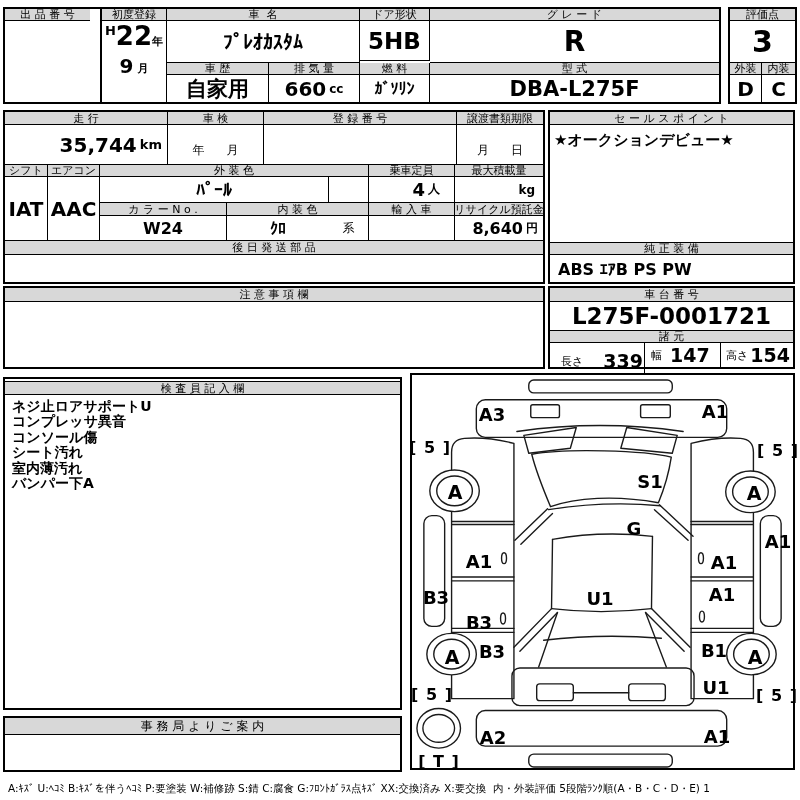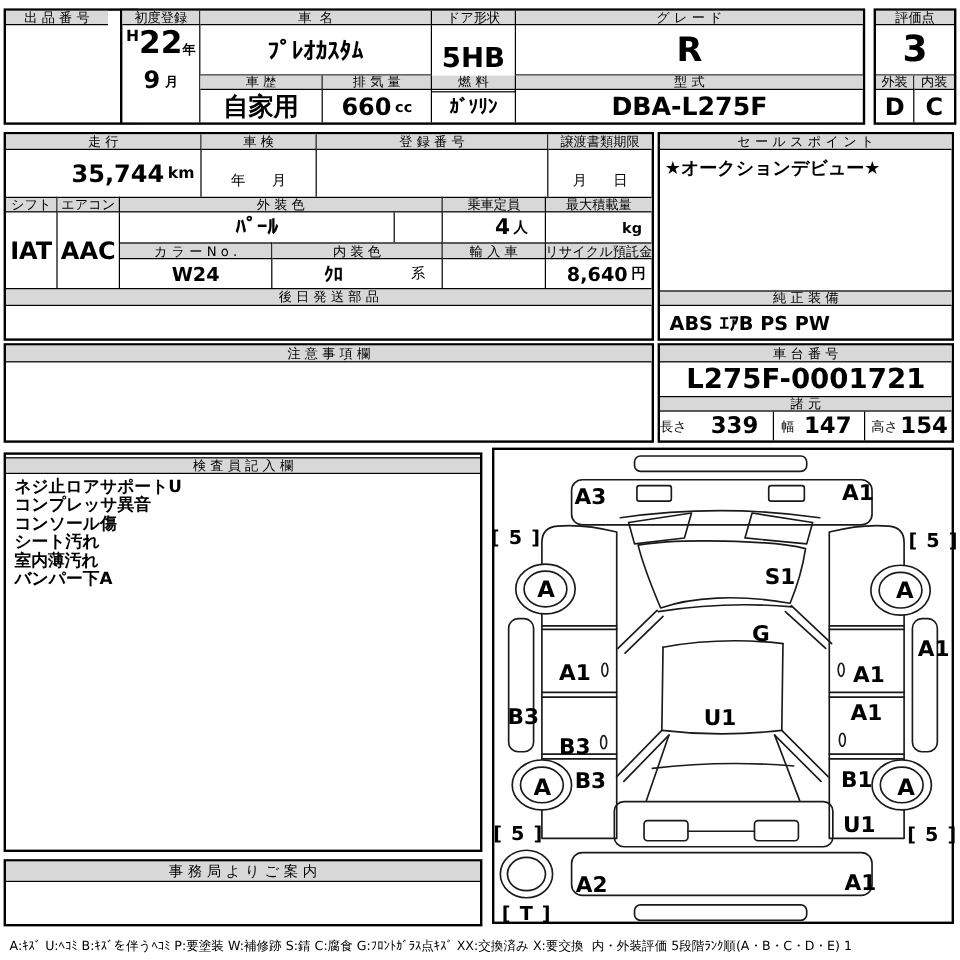--- a/index.html
+++ b/index.html
@@ -42,21 +42,21 @@
       <span style="font-size:26px;line-height:1">22</span>
       <span style="font-size:11px">年</span>
     </div>
     <div style="display:flex;align-items:flex-end;margin-top:7px">
       <span style="font-size:20px;line-height:1">9</span>
       <span style="font-size:11px;margin-left:4px">月</span>
     </div>
   </div>
 
   <div class="v br bb" style="left:65px;top:12px;width:193px;height:42px;font-size:20px">ﾌﾟﾚｵｶｽﾀﾑ</div>
-  <div class="v br bb" style="left:258px;top:12px;width:70px;height:56px;font-size:23px">5HB</div>
+  <div class="v br bb" style="left:258px;top:12px;width:70px;height:40px;font-size:23px">5HB</div>
   <div class="v bb" style="left:328px;top:12px;width:289px;height:42px;font-size:28px">R</div>
 
   <div class="h br" style="left:65px;top:54px;width:102px;height:12px">車 歴</div>
   <div class="h br" style="left:167px;top:54px;width:91px;height:12px">排 気 量</div>
   <div class="h br" style="left:258px;top:54px;width:70px;height:12px">燃 料</div>
   <div class="h" style="left:328px;top:54px;width:289px;height:12px">型 式</div>
 
   <div class="v br" style="left:65px;top:66px;width:102px;height:27px;font-size:21px">自家用</div>
   <div class="v br" style="left:167px;top:66px;width:91px;height:27px">
     <span style="font-size:20px">660</span>
@@ -141,21 +141,21 @@
 
 <div class="box" style="left:3px;top:286px;width:542px;height:83px">
   <div class="h" style="left:0;top:0;width:538px;height:14px">注 意 事 項 欄</div>
   <div class="v" style="left:0;top:14px;width:538px;height:65px"></div>
 </div>
 
 <div class="box" style="left:548px;top:286px;width:247px;height:83px">
   <div class="h" style="left:0;top:0;width:243px;height:14px">車 台 番 号</div>
   <div class="v" style="left:0;top:14px;width:243px;height:28px;font-size:23px">L275F-0001721</div>
   <div class="h bt" style="left:0;top:42px;width:243px;height:13px">諸 元</div>
-  <div class="v br" style="left:0;top:55px;width:95px;height:24px;justify-content:flex-start;padding-left:0">
+  <div class="v br" style="left:0;top:55px;width:95px;height:36px;justify-content:flex-start;padding-left:11px">
     <span style="font-size:11px;font-weight:normal">長さ</span>
     <span style="font-size:19px;margin-left:20px">339</span>
   </div>
   <div class="v br" style="left:95px;top:55px;width:76px;height:24px;justify-content:flex-start;padding-left:6px">
     <span style="font-size:11px;font-weight:normal">幅</span>
     <span style="font-size:19px;margin-left:8px">147</span>
   </div>
   <div class="v" style="left:171px;top:55px;width:72px;height:24px;justify-content:flex-start;padding-left:5px">
     <span style="font-size:11px;font-weight:normal">高さ</span>
     <span style="font-size:19px;margin-left:2px">154</span>

